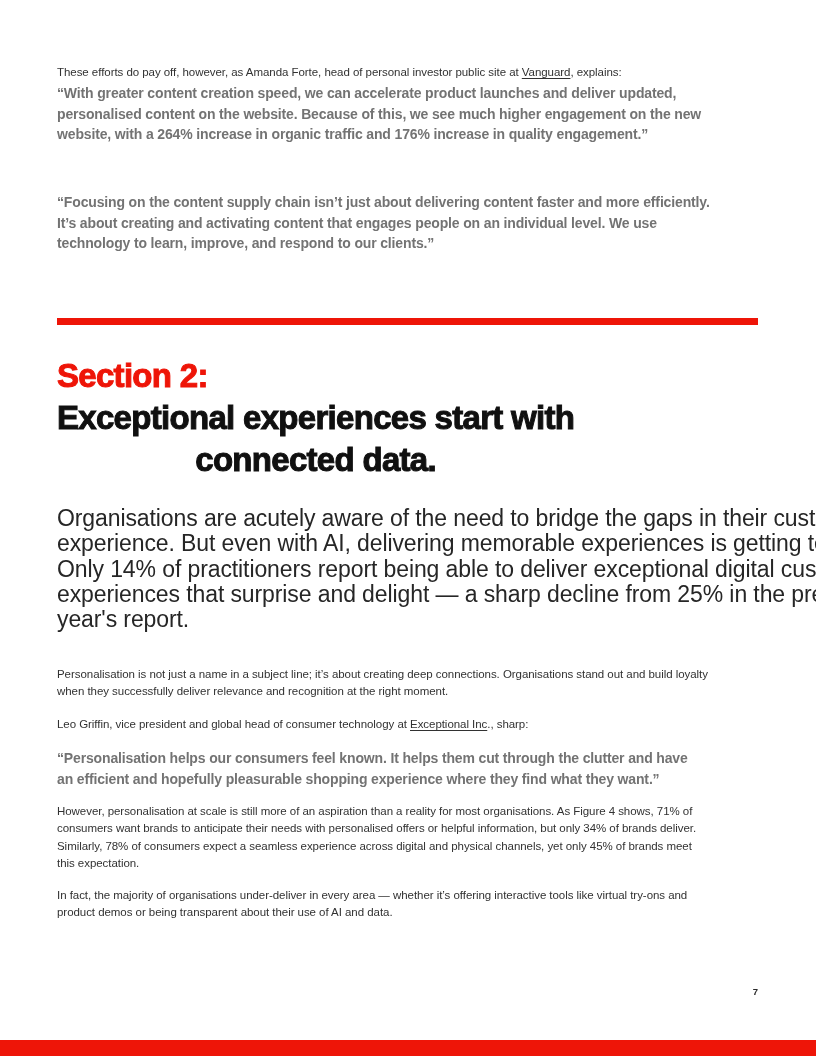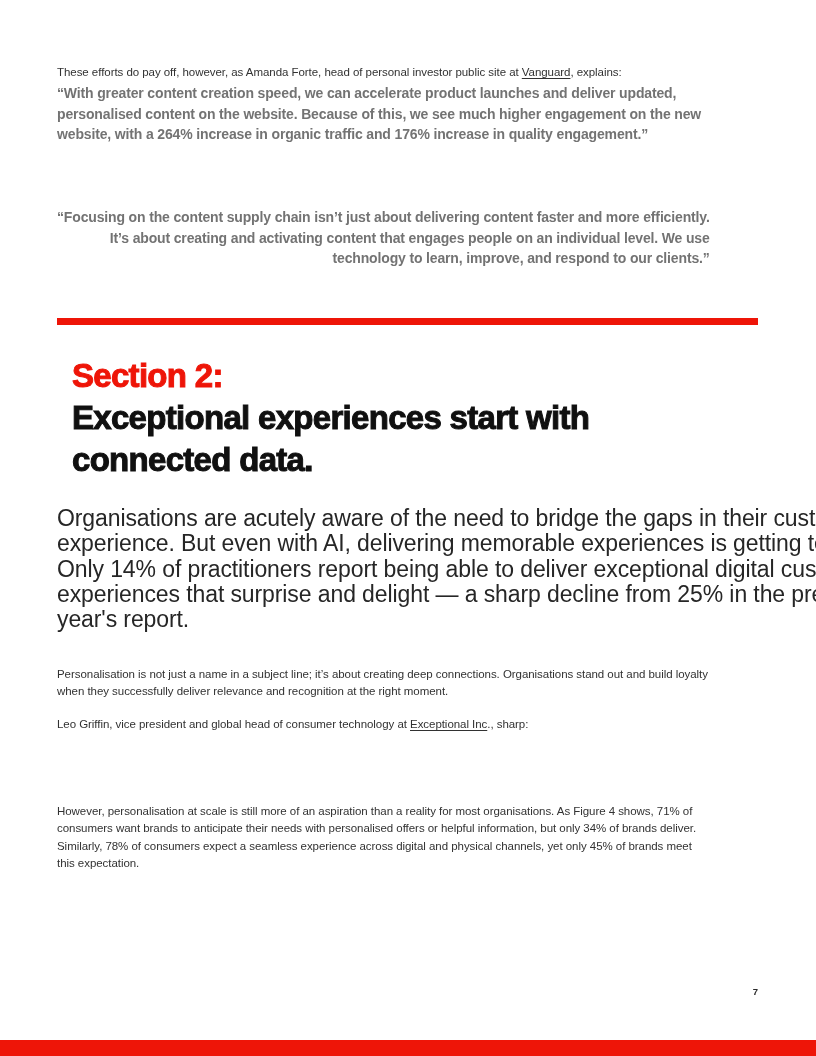--- a/index.html
+++ b/index.html
@@ -7,67 +7,71 @@
     position:relative; width:816px; height:1056px; background:#ffffff;
     overflow:hidden; font-family:"Liberation Sans", sans-serif;
     -webkit-font-smoothing:antialiased;
   }
   .abs { position:absolute; left:57px; margin:0; white-space:pre; }
   .body  { font-size:11.5px; line-height:17.3px; color:#323232; letter-spacing:-0.05px; }
   .quote { font-size:14px;  line-height:20.5px; font-weight:bold; color:#737373; letter-spacing:-0.15px; }
   .lead  { font-size:23px; line-height:25.3px; color:#262626; letter-spacing:-0.1px; }
   .section-label, .section-title {
     font-size:33px; line-height:42px; font-weight:bold;
-    letter-spacing:-0.7px;margin-left:15px; -webkit-text-stroke:1px;
+    letter-spacing:-0.7px; -webkit-text-stroke:1px;
   }
   .section-label { color:var(--accent-red, #ee1508); -webkit-text-stroke-color:var(--accent-red, #ee1508); }
   .section-title { color:#101010; -webkit-text-stroke-color:#101010; }
   .divider { position:absolute; left:57px; top:318px; width:701px; height:7px; background:var(--accent-red, #ee1508); }
   .link { color:inherit; text-decoration:underline; text-underline-offset:2px; cursor:pointer; }
   .page-number { position:absolute; right:58px; top:986px; font-size:9.5px; font-weight:bold; color:#2b2b2b; }
   .bottom-bar { position:absolute; left:0; bottom:0; width:816px; height:16px; background:var(--accent-red, #ee1508); }
 </style>
 </head>
 <body>
 
 <div class="page">
 
   <p class="abs body" style="top:64px;"><span>These efforts do pay off, however, as Amanda Forte, head of personal investor public site at </span><a class="link">Vanguard</a><span>, explains:</span></p>
 
   <p class="abs quote" style="top:83px;">“With greater content creation speed, we can accelerate product launches and deliver updated,
 personalised content on the website. Because of this, we see much higher engagement on the new
 website, with a 264% increase in organic traffic and 176% increase in quality engagement.”</p>
 
 
-  <p class="abs quote" style="top:207px;text-align:right;">“Focusing on the content supply chain isn’t just about delivering content faster and more efficiently.
+  <p class="abs quote" style="top:192px;">“Focusing on the content supply chain isn’t just about delivering content faster and more efficiently.
 It’s about creating and activating content that engages people on an individual level. We use
 technology to learn, improve, and respond to our clients.”</p>
 
   <div class="divider"></div>
 
   <h2 class="abs section-label" style="top:355px;">Section 2:</h2>
 
-  <h1 class="abs section-title" style="top:397px;">Exceptional experiences start with
+  <h1 class="abs section-title" style="top:397px;text-align:center;">Exceptional experiences start with
 connected data.</h1>
 
   <p class="abs lead" style="top:506px;">Organisations are acutely aware of the need to bridge the gaps in their customer
 experience. But even with AI, delivering memorable experiences is getting tougher.
 Only 14% of practitioners report being able to deliver exceptional digital customer
 experiences that surprise and delight — a sharp decline from 25% in the previous
 year's report.</p>
 
   <p class="abs body" style="top:666px;">Personalisation is not just a name in a subject line; it’s about creating deep connections. Organisations stand out and build loyalty
 when they successfully deliver relevance and recognition at the right moment.</p>
 
   <p class="abs body" style="top:716px;"><span>Leo Griffin, vice president and global head of consumer technology at </span><a class="link">Exceptional Inc</a><span>., sharp:</span></p>
 
+  <p class="abs quote" style="top:748px;">“Personalisation helps our consumers feel known. It helps them cut through the clutter and have
+an efficient and hopefully pleasurable shopping experience where they find what they want.”</p>
 
   <p class="abs body" style="top:803px;">However, personalisation at scale is still more of an aspiration than a reality for most organisations. As Figure 4 shows, 71% of
 consumers want brands to anticipate their needs with personalised offers or helpful information, but only 34% of brands deliver.
 Similarly, 78% of consumers expect a seamless experience across digital and physical channels, yet only 45% of brands meet
 this expectation.</p>
 
+  <p class="abs body" style="top:887px;">In fact, the majority of organisations under-deliver in every area — whether it’s offering interactive tools like virtual try-ons and
+product demos or being transparent about their use of AI and data.</p>
 
   <div class="page-number">7</div>
 
   <footer class="bottom-bar"></footer>
 
 </div>
 
 </body></html>

